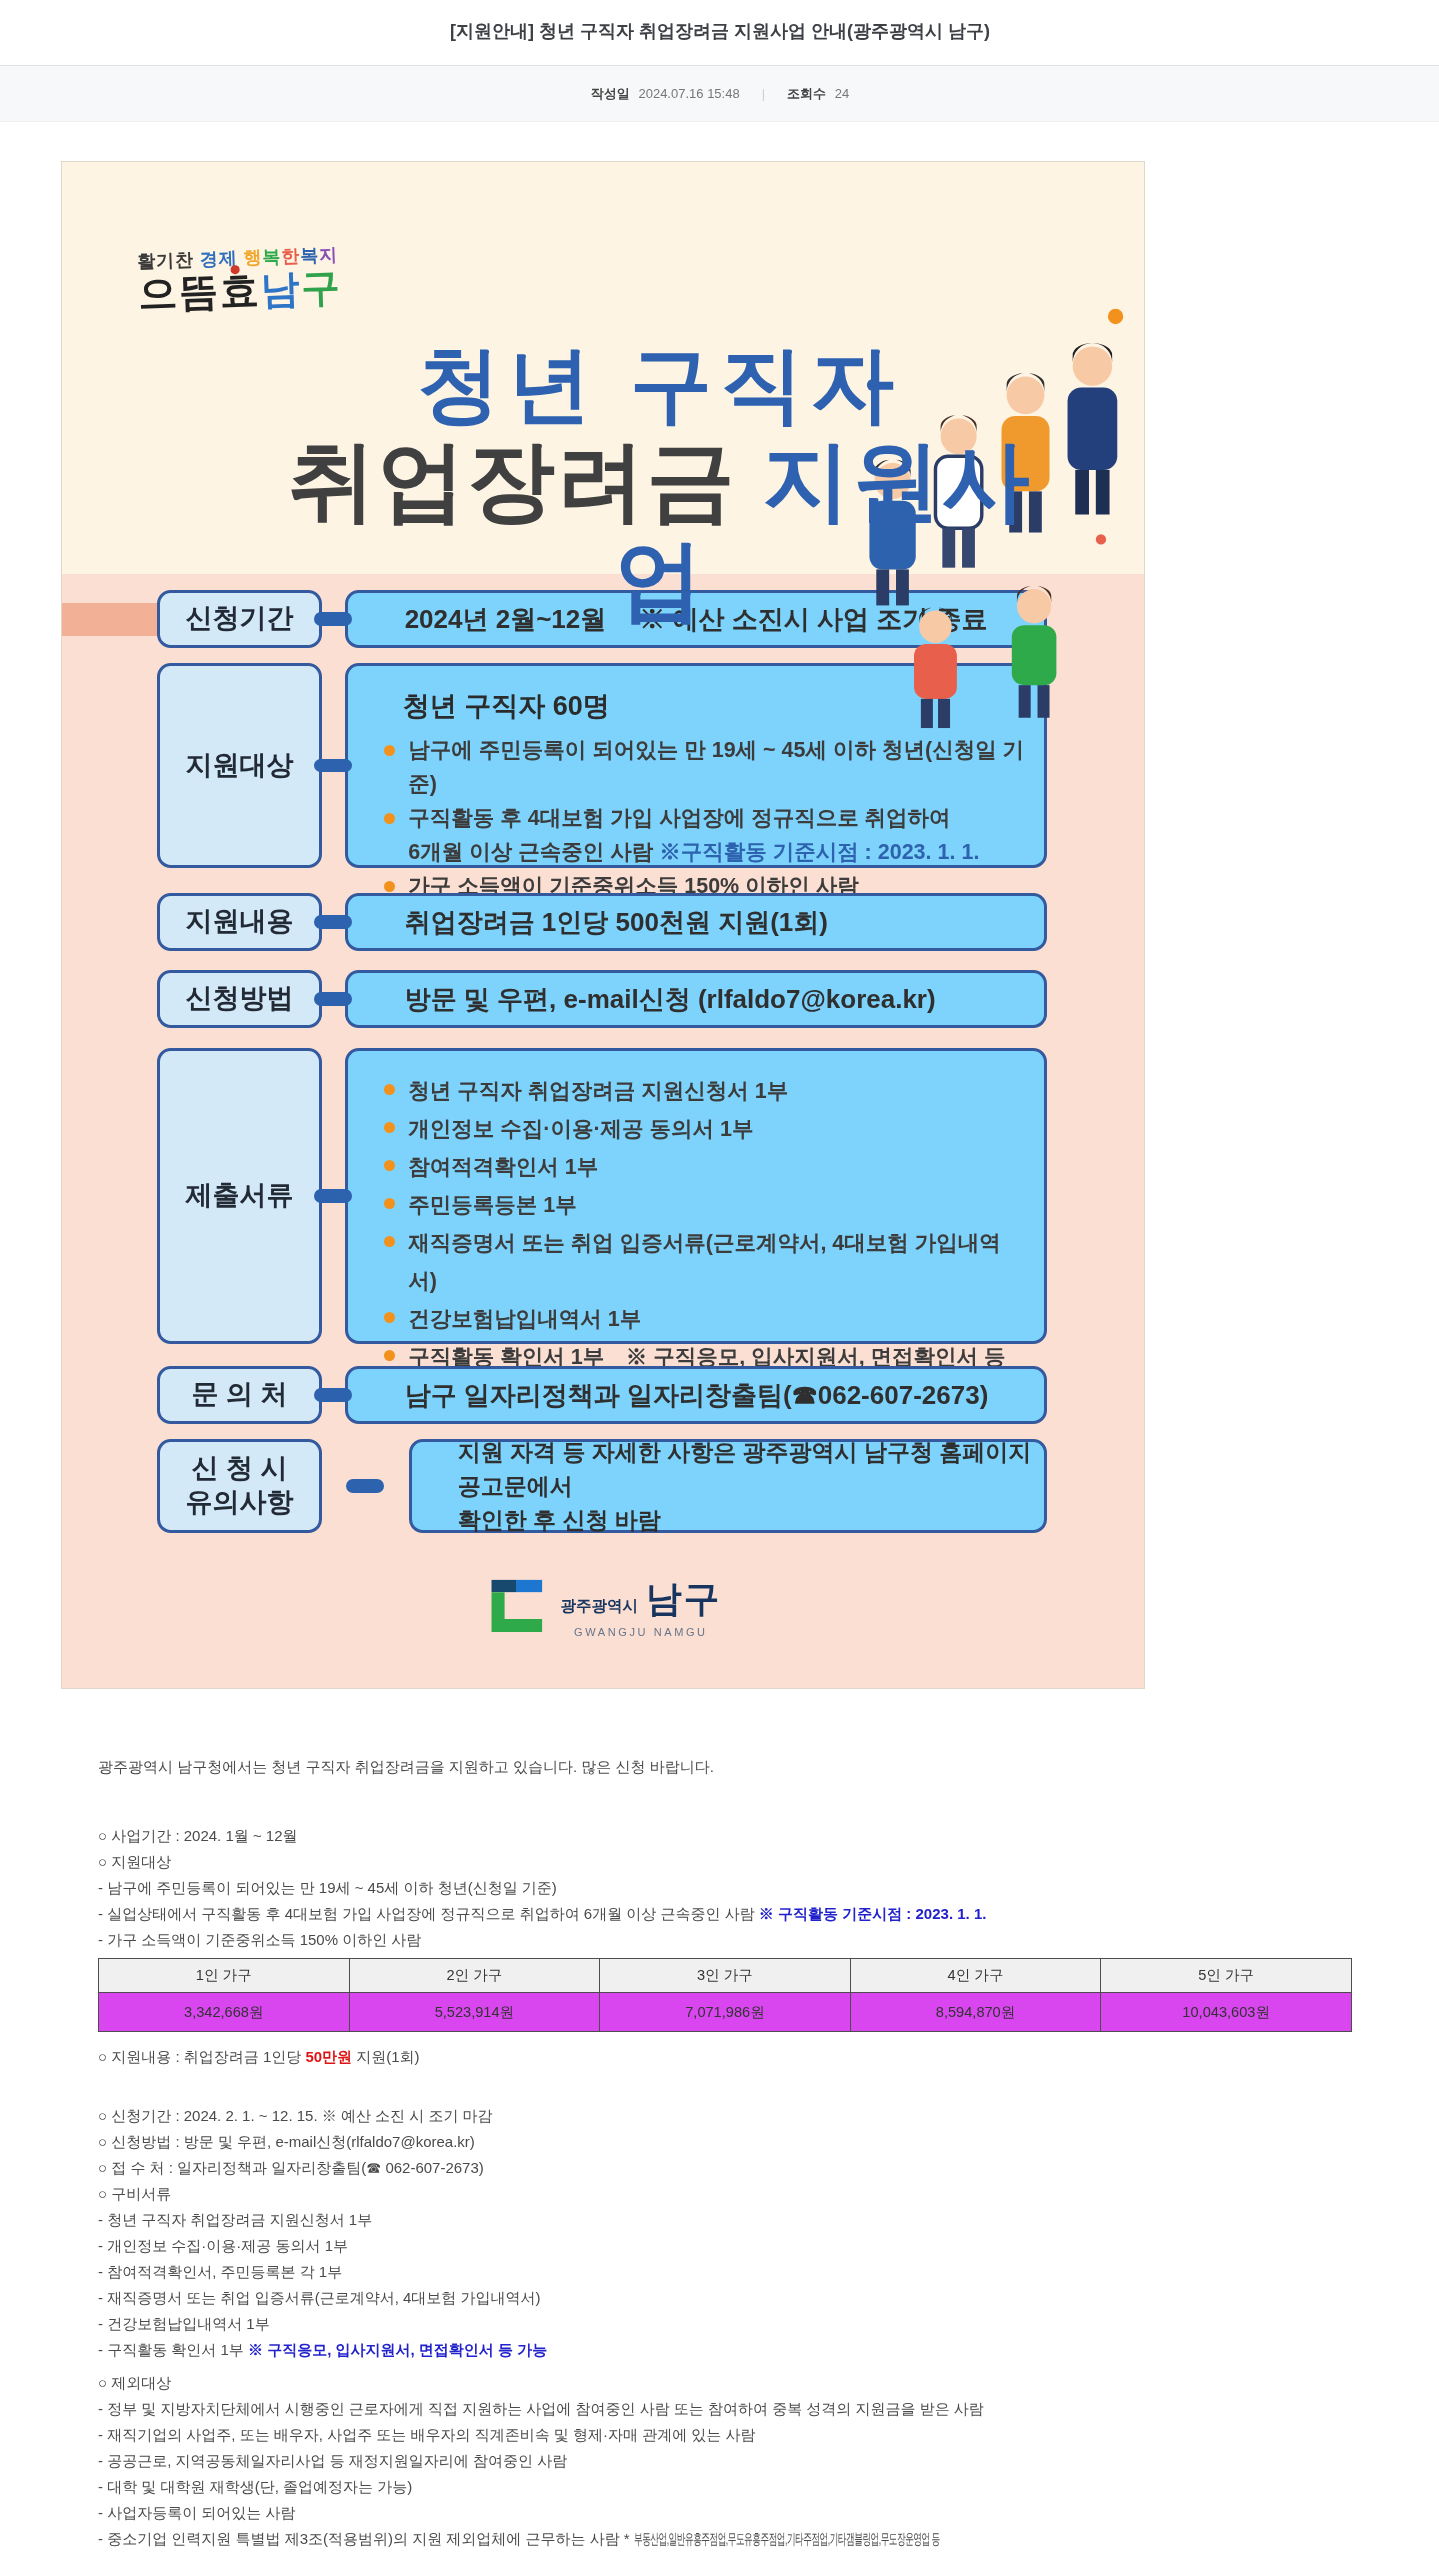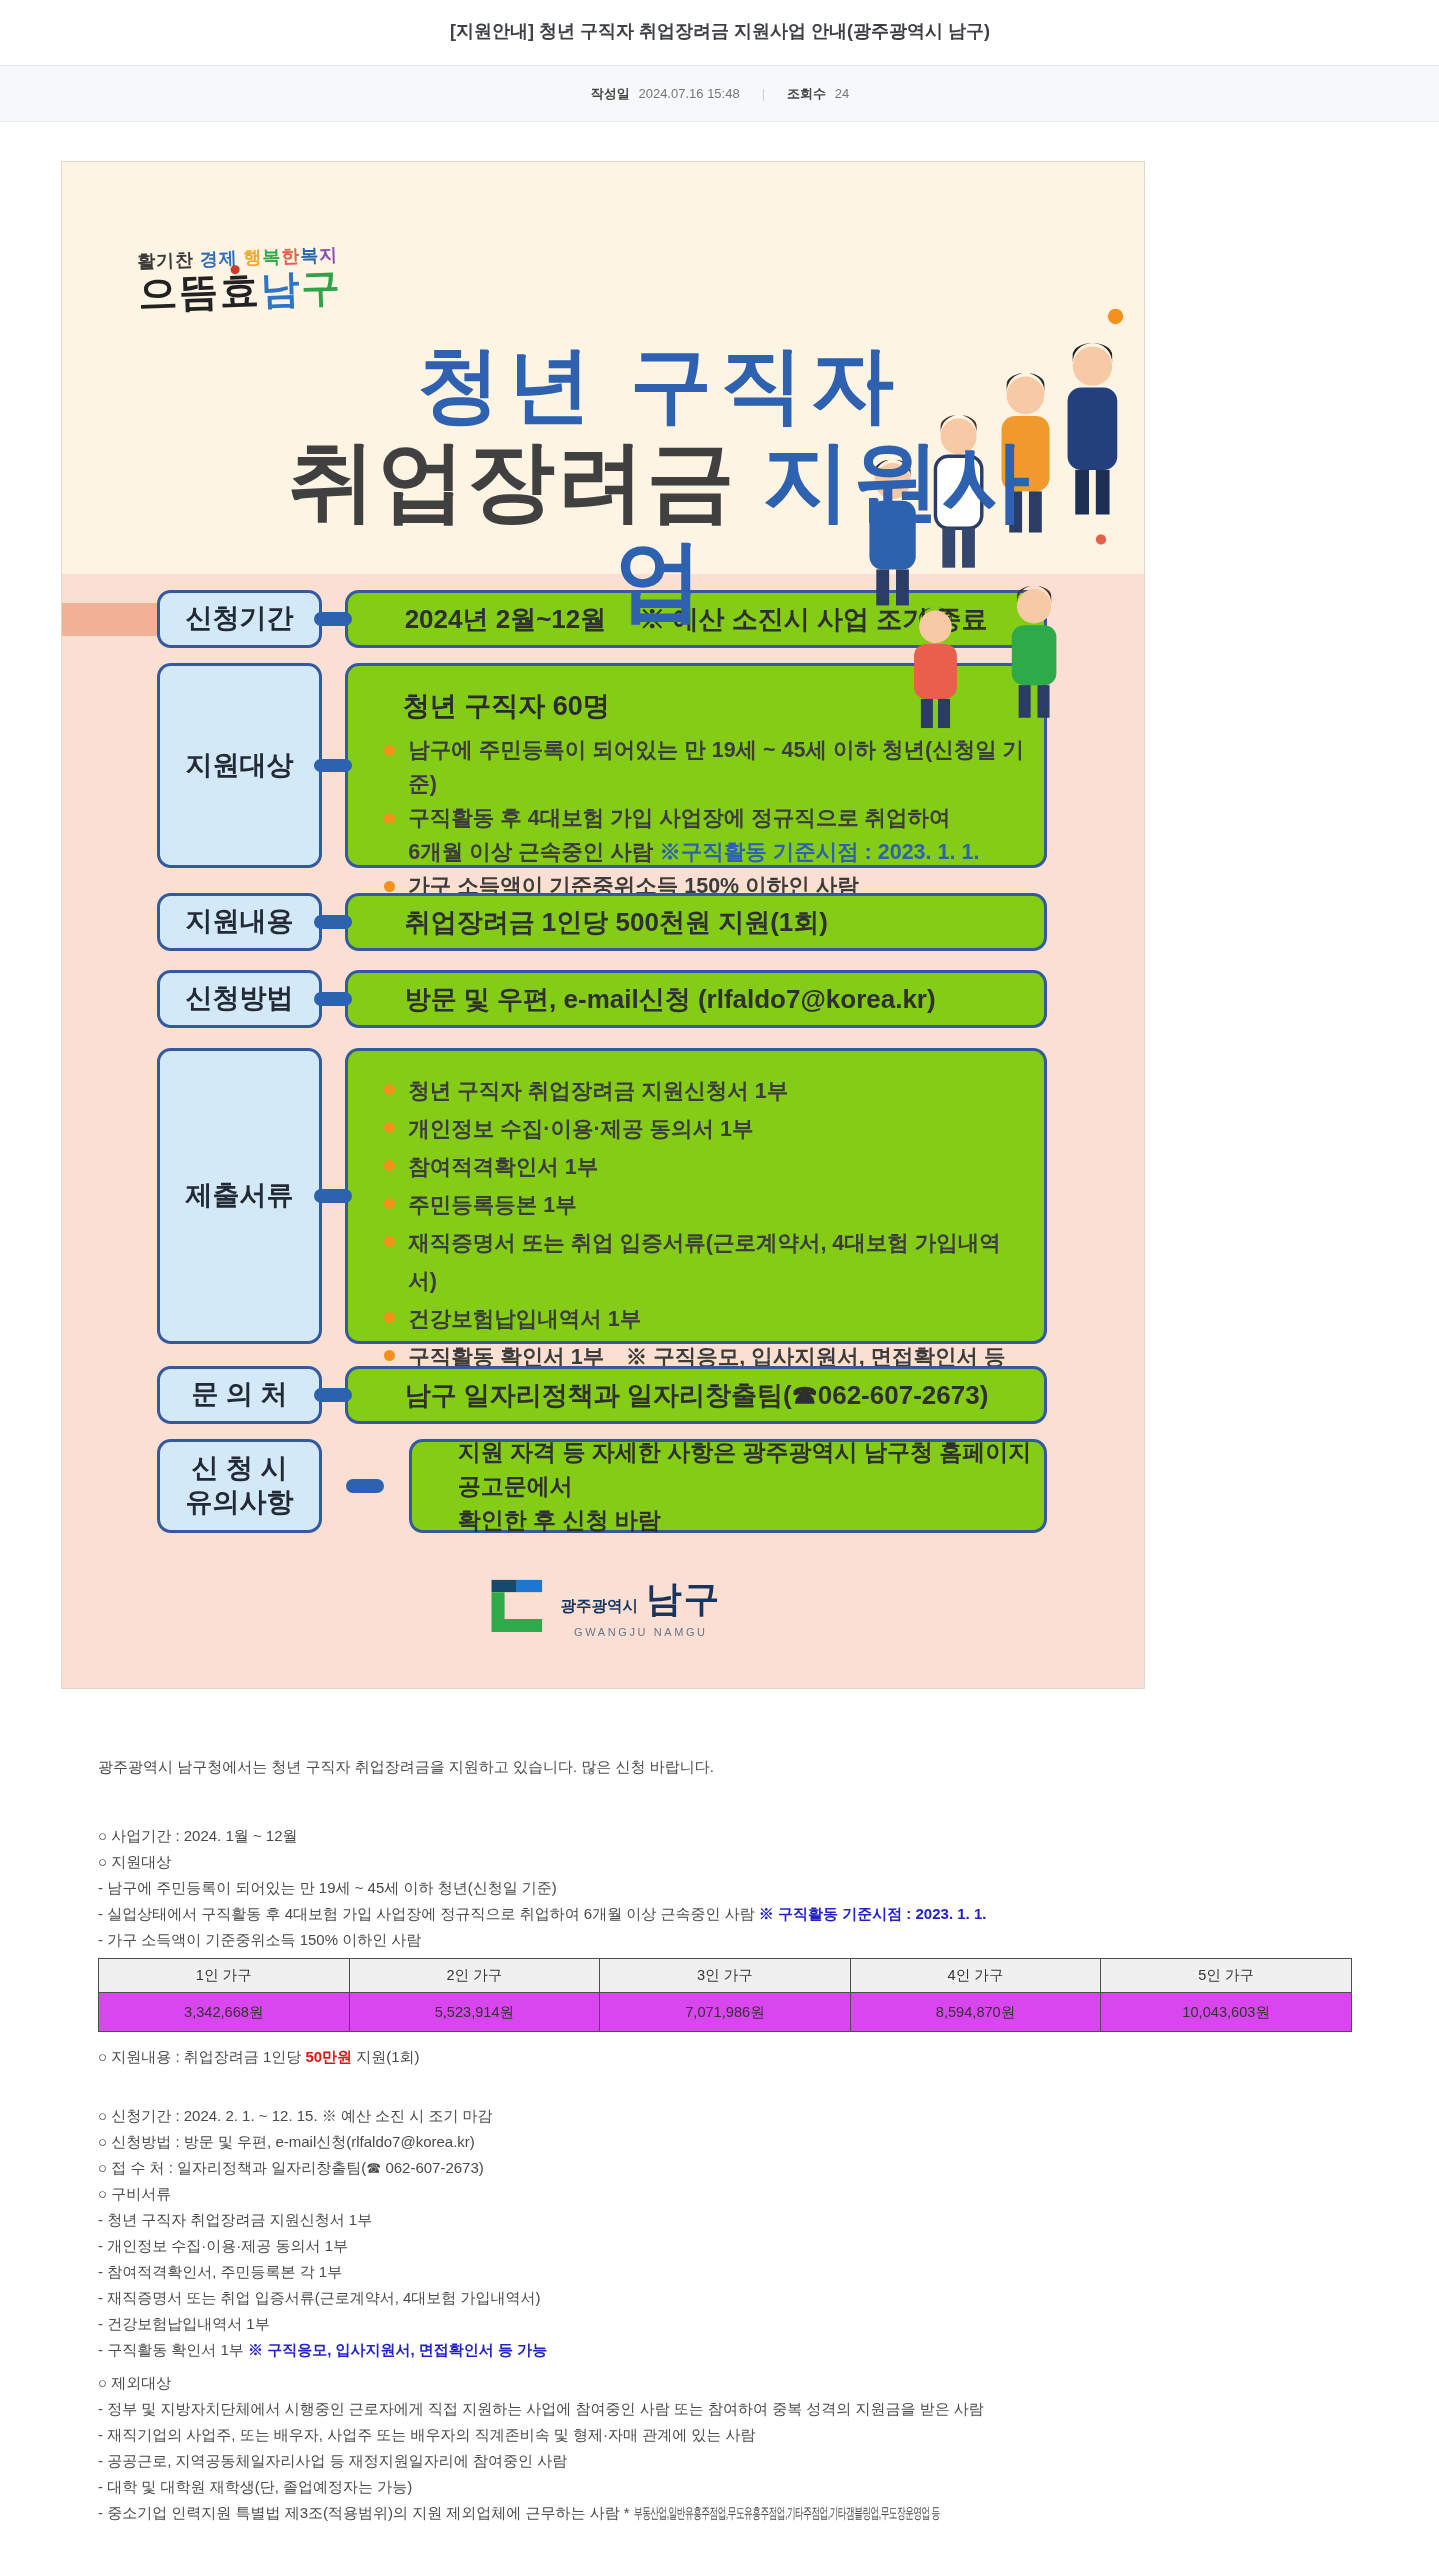--- a/index.html
+++ b/index.html
@@ -39,21 +39,21 @@
   .prow{position:absolute;left:95px;width:890px;display:flex;align-items:stretch;}
   .r1{top:428px;height:58px;}  .r2{top:501px;height:205px;}
   .r3{top:731px;height:58px;}  .r4{top:808px;height:58px;}
   .r5{top:886px;height:296px;}.r6{top:1204px;height:58px;border-radius:7px;}
   .r7{top:1277px;height:94px;gap:32px;}
   .plabel{flex:0 0 165px;background:#d4e9f8;border:3.4px solid #33599e;border-radius:13.7px;
           display:flex;flex-direction:column;align-items:center;justify-content:center;
           font-size:27px;font-weight:800;color:#222a35;box-sizing:border-box;line-height:1.25;}
   .pconn{flex:0 0 38px;height:13.7px;background:#2d62ae;border-radius:7.7px;align-self:center;
          margin:0 -7.7px;z-index:3;}
-  .pcontent{flex:1;background:#84cc16;border:3.4px solid #33599e;border-radius:13.7px;
+  .pcontent{flex:1;background:#7dd3fc;border:3.4px solid #33599e;border-radius:13.7px;
             box-sizing:border-box;color:#2f2f2f;}
   .pc-line{display:flex;align-items:center;padding-left:57px;font-size:26px;font-weight:800;gap:33px;}
   .pc-pad{padding:20.6px 17px 17px 36px;}
   .pc-head{font-size:27px;font-weight:800;color:#2b2b2b;margin:1.7px 0 8.6px 19px;}
   .bullet{display:flex;align-items:flex-start;font-size:21.5px;font-weight:600;line-height:34px;color:#3c3c3c;}
   .bullet .dot{flex:0 0 11px;height:11px;border-radius:50%;background:#f2921d;margin:12px 13.7px 0 0;}
   .docs .bullet{line-height:38px;}
   .hl-blue{color:#2d62ae;font-weight:800;}
   .pc-two{display:flex;flex-direction:column;justify-content:center;padding-left:46px;
           font-size:23px;font-weight:600;line-height:34px;}
@@ -318,17 +318,18 @@
     <p>- 참여적격확인서, 주민등록본 각 1부</p>
     <p>- 재직증명서 또는 취업 입증서류(근로계약서, 4대보험 가입내역서)</p>
     <p>- 건강보험납입내역서 1부</p>
     <p><span>- 구직활동 확인서 1부 </span><span class="t-blue2">※ 구직응모, 입사지원서, 면접확인서 등 가능</span></p>
     <div class="sp8"></div>
     <p>○ 제외대상</p>
     <p>- 정부 및 지방자치단체에서 시행중인 근로자에게 직접 지원하는 사업에 참여중인 사람 또는 참여하여 중복 성격의 지원금을 받은 사람</p>
     <p>- 재직기업의 사업주, 또는 배우자, 사업주 또는 배우자의 직계존비속 및 형제·자매 관계에 있는 사람</p>
     <p>- 공공근로, 지역공동체일자리사업 등 재정지원일자리에 참여중인 사람</p>
     <p>- 대학 및 대학원 재학생(단, 졸업예정자는 가능)</p>
+    <p>- 사업자등록이 되어있는 사람</p>
     <p><span>- 중소기업 인력지원 특별법 제3조(적용범위)의 지원 제외업체에 근무하는 사람 * </span><span class="squeeze">부동산업,일반유흥주점업,무도유흥주점업,기타주점업,기타갬블링업,무도장운영업 등</span></p>
   </div>
 
 </div>
 
 
 </body></html>

